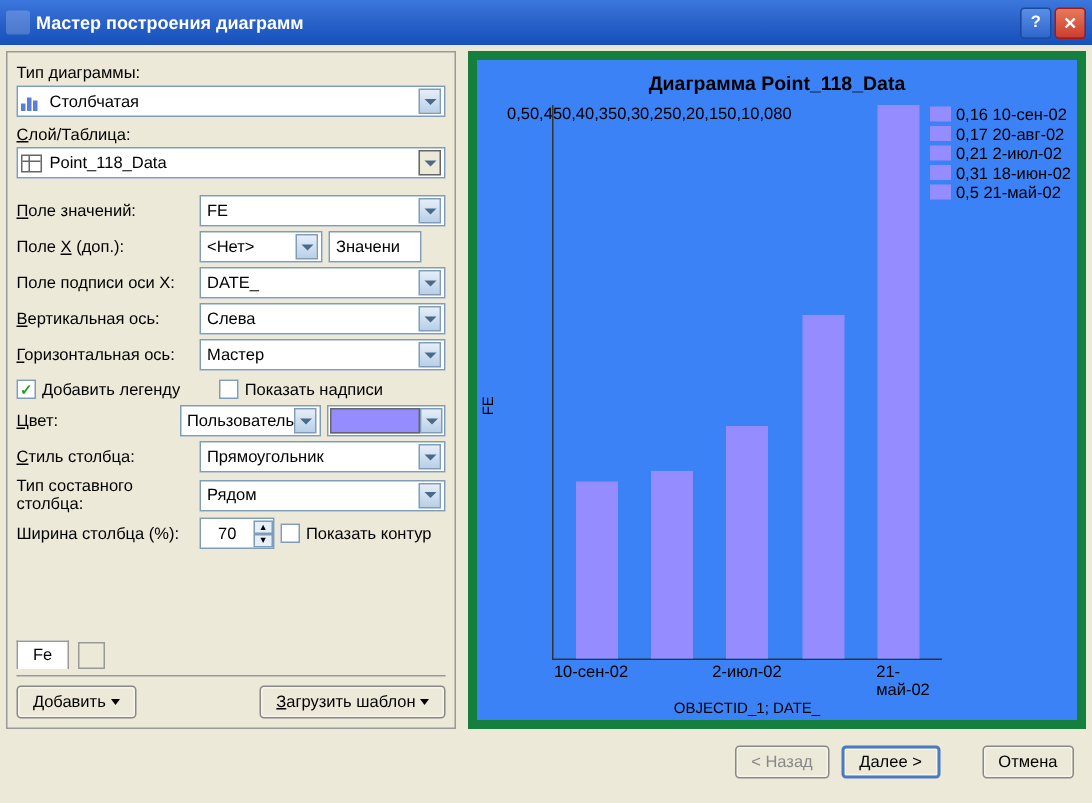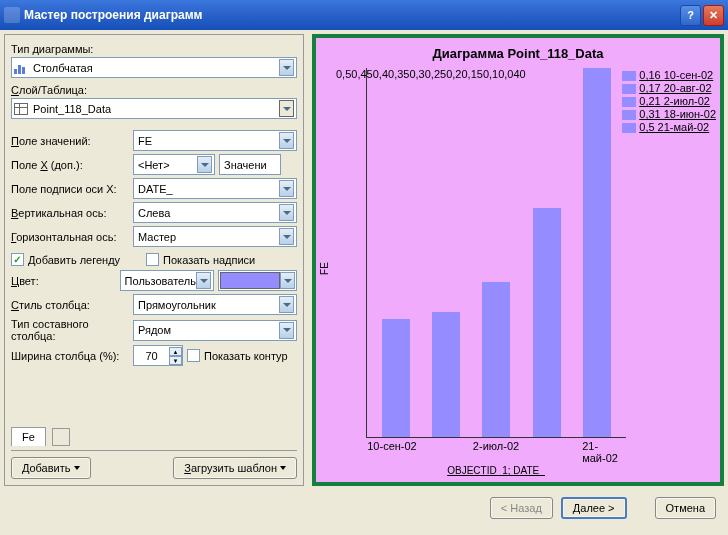--- a/index.html
+++ b/index.html
@@ -33,32 +33,32 @@
 .color-swatch { width: 60px; height: 17px; background: #948cff; border: 1px solid #666; }
 .spinner { display: flex; align-items: center; border: 1px solid #7f9db9; background: white; height: 21px; width: 50px; }
 .spinner .val { flex: 1; text-align: center; }
 .spinner .spins { display: flex; flex-direction: column; }
 .spinner .spins div { width: 13px; height: 9px; background: #e6eef7; border: 1px solid #7f9db9; font-size: 7px; text-align: center; line-height: 7px; }
 .bottom-ctrl { margin-top: auto; display: flex; align-items: center; gap: 6px; }
 .tab { background: white; border: 1px solid #999; border-bottom: none; padding: 3px 10px; }
 .btn-std { height: 22px; padding: 0 10px; background: #ece9d8; border: 1px solid #888; border-radius: 3px; cursor: pointer; display: inline-flex; align-items: center; box-shadow: inset 0 0 0 1px #fff8; }
 .btn-std.default { border: 2px solid #4a7ac0; }
 .btn-std.tri::after { content: ""; margin-left: 3px; border-left: 3px solid transparent; border-right: 3px solid transparent; border-top: 4px solid black; }
-.right-panel { flex: 1; border: 4px solid #15803d; background: #f0abfc; position: relative; }
+.right-panel { flex: 1; border: 6px solid #15803d; background: #3b82f6; position: relative; }
 .chart-title { text-align: center; font-weight: bold; font-size: 13px; margin-top: 8px; }
 .chart-area { position: absolute; left: 50px; top: 30px; width: 260px; height: 390px; }
 .y-axis { position: absolute; left: -30px; top: 0; bottom: 20px; width: 28px; display: flex; flex-direction: row; justify-content: space-between; text-align: right; font-size: 10px; }
 .plot { position: absolute; left: 0; right: 0; top: 0; bottom: 20px; border-left: 1px solid #333; border-bottom: 1px solid #333; display: flex; align-items: flex-end; justify-content: space-around; padding: 0 4px; }
 .bar { width: 28px; background: #948cff; }
 .x-ticks { position: absolute; left: 0; right: 0; bottom: 0; height: 18px; font-size: 10px; }
 .x-ticks span { position: absolute; transform: translateX(-50%); }
-.xlabel { position: absolute; bottom: -18px; left: 0; right: 0; text-align: center; font-size: 10px; text-decoration: underline; }
+.xlabel { position: absolute; bottom: -18px; left: 0; right: 0; text-align: center; font-size: 10px; }
 .ylabel { position: absolute; left: -48px; top: 50%; transform: rotate(-90deg); font-size: 10px; }
 .legend { position: absolute; right: 4px; top: 30px; font-size: 10px; }
-.legend div { display: flex; align-items: flex-end; gap: 3px; margin: 1px 0; text-decoration: underline; }
+.legend div { display: flex; align-items: flex-start; gap: 3px; margin: 1px 0; }
 .legend .sw { width: 14px; height: 10px; background: #948cff; }
 .footer { height: 36px; display: flex; align-items: center; justify-content: flex-end; gap: 8px; padding: 0 12px; }
 .u { text-decoration: underline; }
 .disabled { color: #888; }
 </style>
 </head>
 <body>
 
 <div class="titlebar">
   <div class="icon"></div>
@@ -196,21 +196,21 @@
       <div class="y-axis" id="yaxis">
           <div>0,5</div>
           <div>0,45</div>
           <div>0,4</div>
           <div>0,35</div>
           <div>0,3</div>
           <div>0,25</div>
           <div>0,2</div>
           <div>0,15</div>
           <div>0,1</div>
-          <div>0,04</div>
+          <div>0,08</div>
           <div>0</div>
         </div>
       <div class="plot" id="plot">
           <div class="bar" style="height: 32%;"></div>
           <div class="bar" style="height: 34%;"></div>
           <div class="bar" style="height: 42%;"></div>
           <div class="bar" style="height: 62%;"></div>
           <div class="bar" style="height: 100%;"></div>
         </div>
       <div class="x-ticks" id="xticks">

